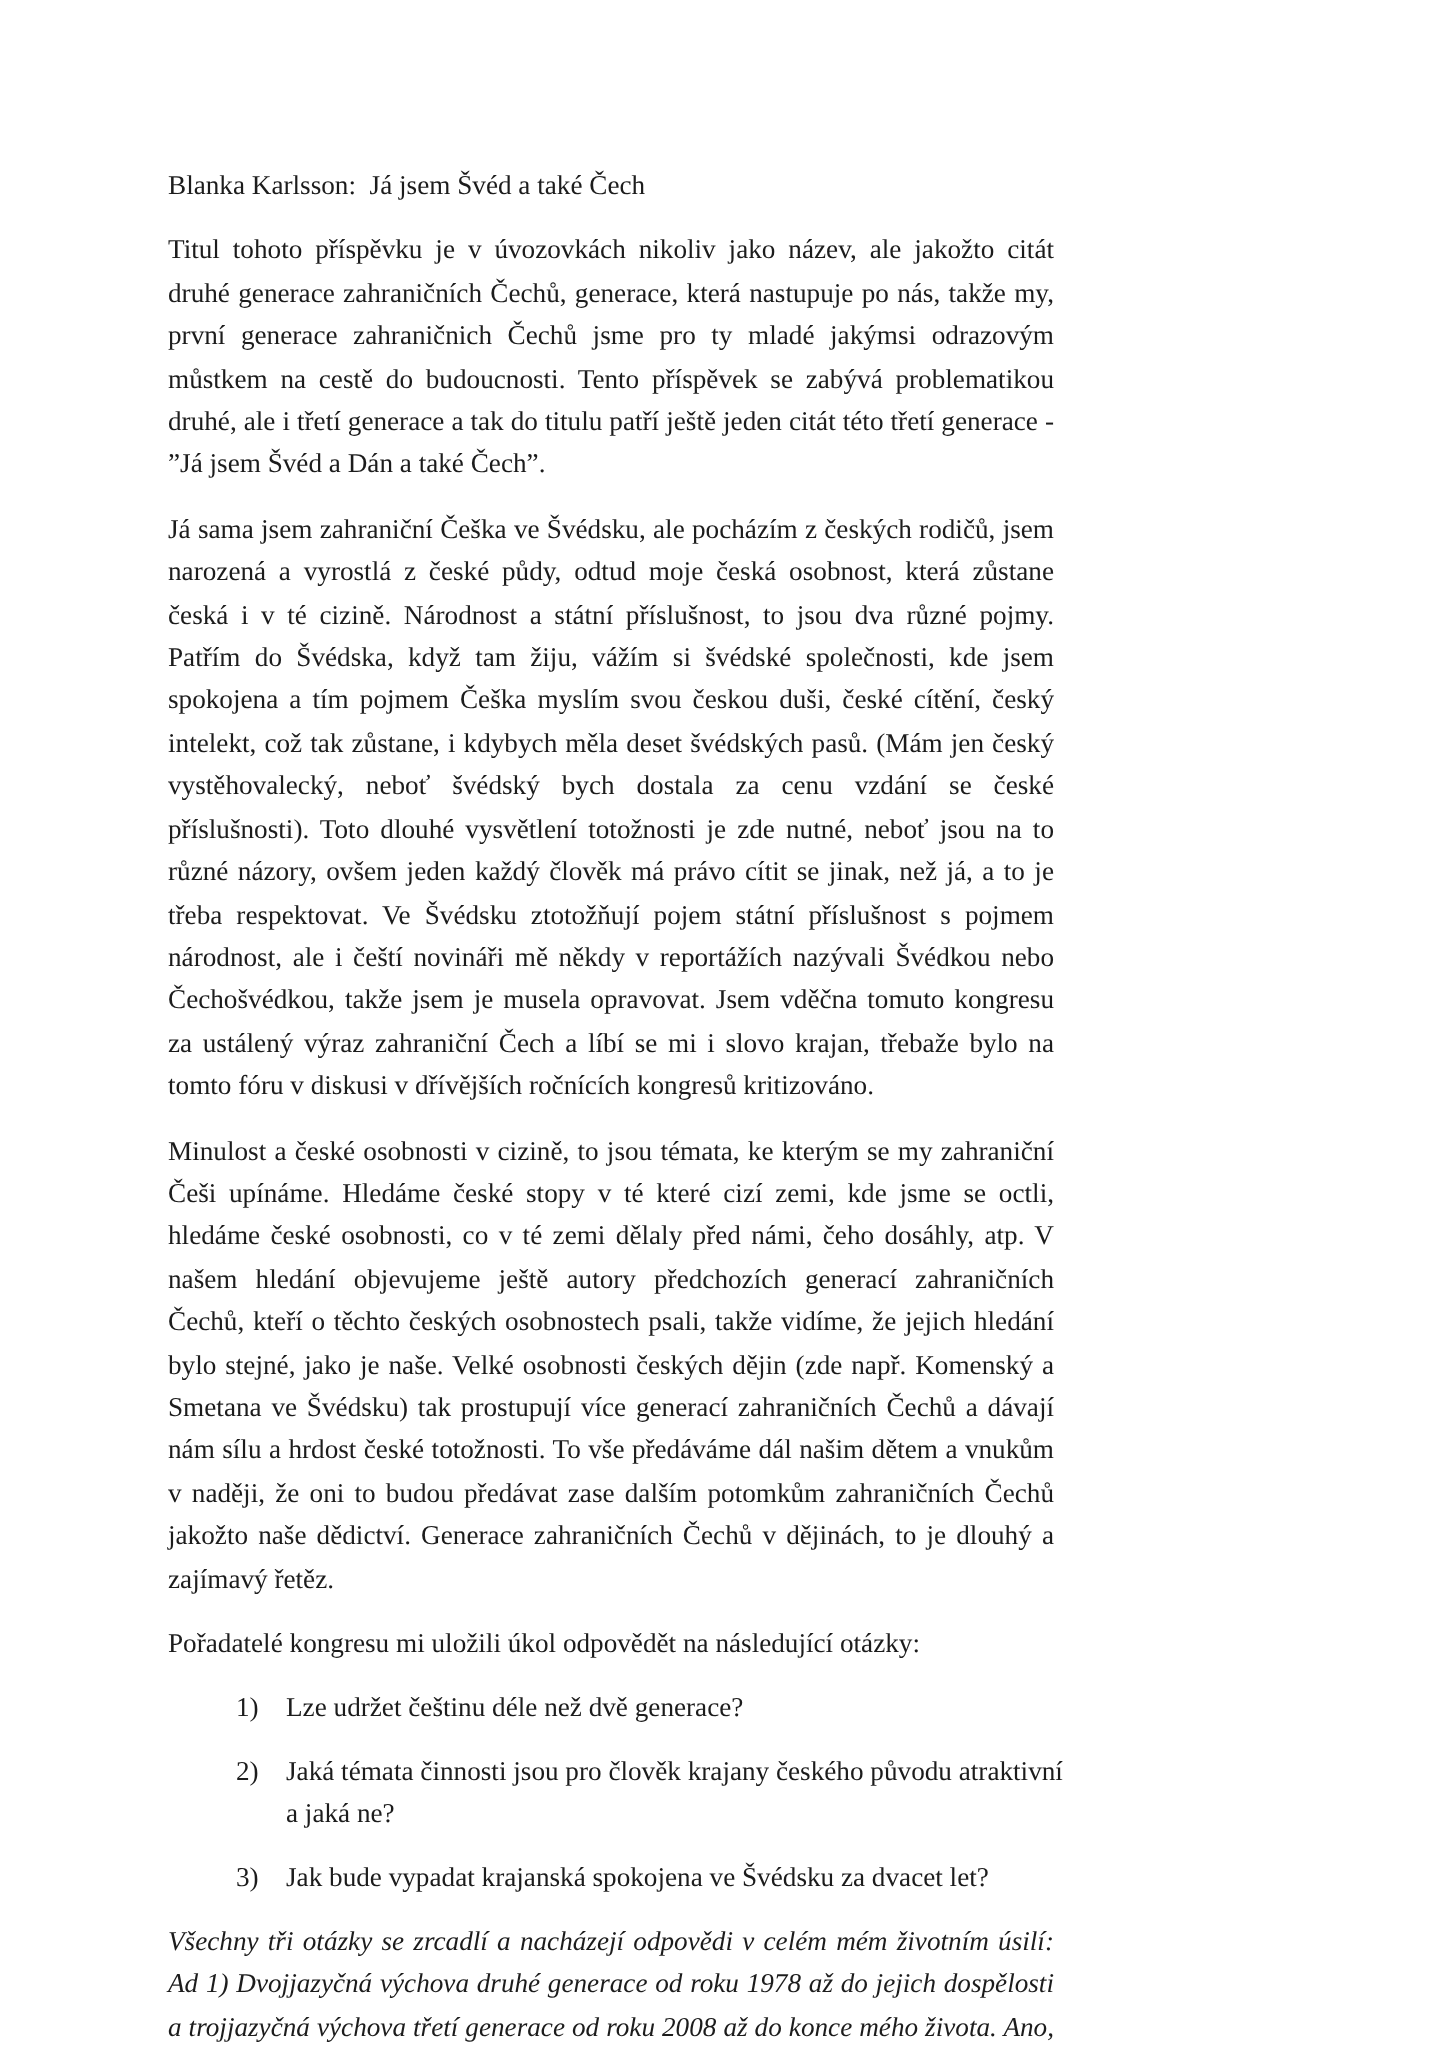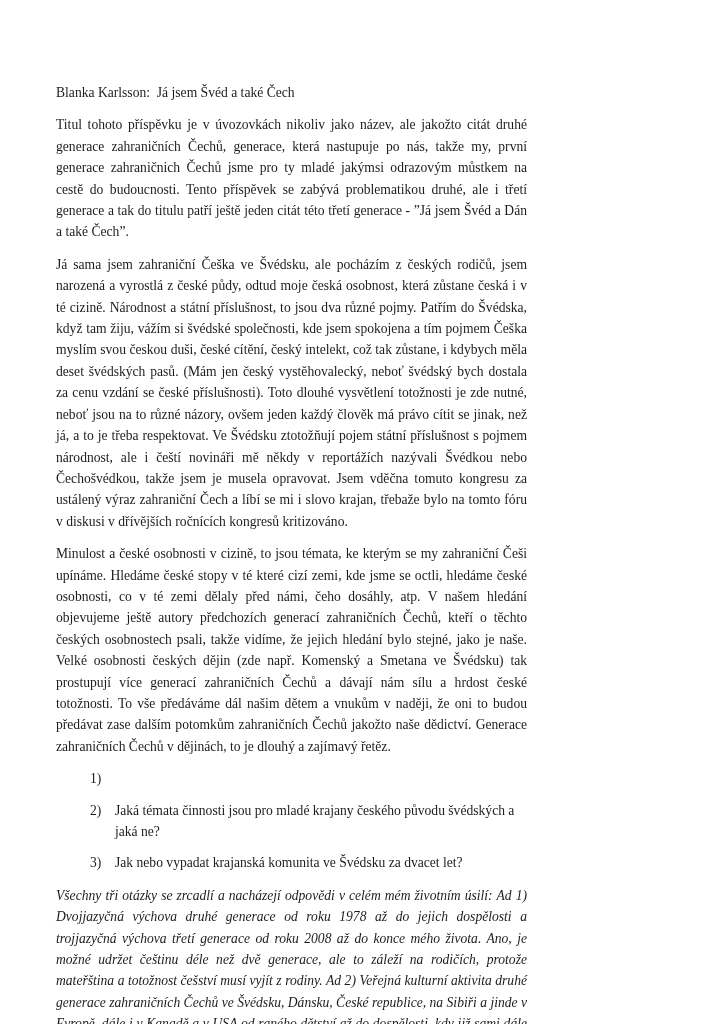--- a/index.html
+++ b/index.html
@@ -7,21 +7,21 @@
     margin: 0;
     padding: 0;
     background: #ffffff;
   }
   .page {
     position: relative;
     width: 625px;
     height: 1024px;
     box-sizing: border-box;
     margin: 0;
-    padding: 82px 86px 0 56px;
+    padding: 82px 86px 0 84px;
     background: #ffffff;
     color: #1c1c1c;
     font-family: "Liberation Serif", "DejaVu Serif", serif;
     font-size: 13.6px;
     line-height: 21.4px;
     overflow: hidden;
   }
   .doc-title {
     margin: 0 0 11px 0;
     text-align: left;
@@ -60,30 +60,32 @@
 <div class="page">
 
   <p class="doc-title">Blanka Karlsson:  Já jsem Švéd a také Čech</p>
 
   <p class="para">Titul  tohoto příspěvku je v úvozovkách nikoliv jako název, ale jakožto citát druhé generace zahraničních Čechů, generace, která nastupuje po nás, takže my, první generace zahraničnich Čechů jsme pro ty mladé jakýmsi odrazovým můstkem na cestě do budoucnosti. Tento příspěvek se zabývá problematikou druhé, ale i třetí generace a tak do titulu patří ještě jeden citát této třetí generace - ”Já jsem Švéd a Dán a také Čech”.</p>
 
   <p class="para">Já sama jsem zahraniční Češka ve Švédsku, ale pocházím z českých rodičů, jsem narozená a vyrostlá z české půdy, odtud moje česká osobnost, která zůstane česká i v té cizině. Národnost a státní příslušnost, to jsou dva různé pojmy. Patřím do Švédska, když tam žiju, vážím si švédské společnosti, kde jsem spokojena a tím pojmem Češka myslím svou českou duši, české cítění, český intelekt, což tak zůstane, i kdybych měla deset švédských pasů. (Mám jen český vystěhovalecký, neboť švédský bych dostala za cenu vzdání se české příslušnosti). Toto dlouhé vysvětlení totožnosti je zde nutné, neboť jsou na to různé názory, ovšem jeden každý člověk má právo cítit se jinak, než já, a to je třeba respektovat. Ve Švédsku ztotožňují pojem státní příslušnost s pojmem národnost, ale i čeští novináři mě někdy v reportážích nazývali Švédkou nebo Čechošvédkou, takže jsem je musela opravovat. Jsem vděčna tomuto kongresu za ustálený výraz zahraniční Čech a líbí se mi i slovo krajan, třebaže bylo na tomto fóru v diskusi v dřívějších ročnících kongresů kritizováno.</p>
 
   <p class="para">Minulost a české osobnosti v cizině, to jsou témata, ke kterým se my zahraniční Češi upínáme. Hledáme české stopy v té které cizí zemi, kde jsme se octli, hledáme české osobnosti, co v té zemi dělaly před námi, čeho dosáhly, atp. V našem hledání objevujeme ještě autory předchozích generací zahraničních Čechů, kteří o těchto českých osobnostech psali, takže vidíme, že jejich hledání bylo stejné, jako je naše. Velké osobnosti českých dějin (zde např. Komenský a Smetana ve Švédsku) tak prostupují více generací zahraničních Čechů a dávají nám sílu a hrdost české totožnosti. To vše předáváme dál našim dětem a vnukům v naději, že oni to budou předávat zase dalším potomkům zahraničních Čechů jakožto naše dědictví. Generace zahraničních Čechů v dějinách, to je dlouhý a zajímavý řetěz.</p>
 
+  <p class="para">Pořadatelé kongresu mi uložili úkol odpovědět na následující otázky:</p>
 
   <ol class="questions">
     <li class="question">
       <span class="q-num">1)</span>
+      <span class="q-text">Lze udržet češtinu déle než dvě generace?</span>
     </li>
     <li class="question">
       <span class="q-num">2)</span>
-      <span class="q-text">Jaká témata činnosti jsou pro mladé krajany českého původu švédských a jaká ne?</span>
+      <span class="q-text">Jaká témata činnosti jsou pro člověk krajany českého původu atraktivní a jaká ne?</span>
     </li>
     <li class="question">
       <span class="q-num">3)</span>
-      <span class="q-text">Jak nebo vypadat krajanská komunita ve Švédsku za dvacet let?</span>
+      <span class="q-text">Jak bude vypadat krajanská spokojena ve Švédsku za dvacet let?</span>
     </li>
   </ol>
 
   <p class="para last">Všechny tři otázky se zrcadlí a nacházejí odpovědi v celém mém životním úsilí: Ad 1) Dvojjazyčná výchova druhé generace od roku 1978 až do jejich dospělosti a trojjazyčná výchova třetí generace od roku 2008 až do konce mého života. Ano, je možné udržet češtinu déle než dvě generace, ale to záleží na rodičích, protože mateřština a totožnost češství musí vyjít z rodiny. Ad 2) Veřejná kulturní aktivita druhé generace zahraničních Čechů ve Švédsku, Dánsku, České republice, na Sibiři a jinde v Evropě, dále i v Kanadě a v USA od raného dětství až do dospělosti, kdy již sami dále šíří českou kulturu. Témata činnosti zase vycházejí z rodiny a z výchovy k různým zájmům, které mohou zviditelňovat českou kulturu</p>
 
 </div>
 
 </body></html>

